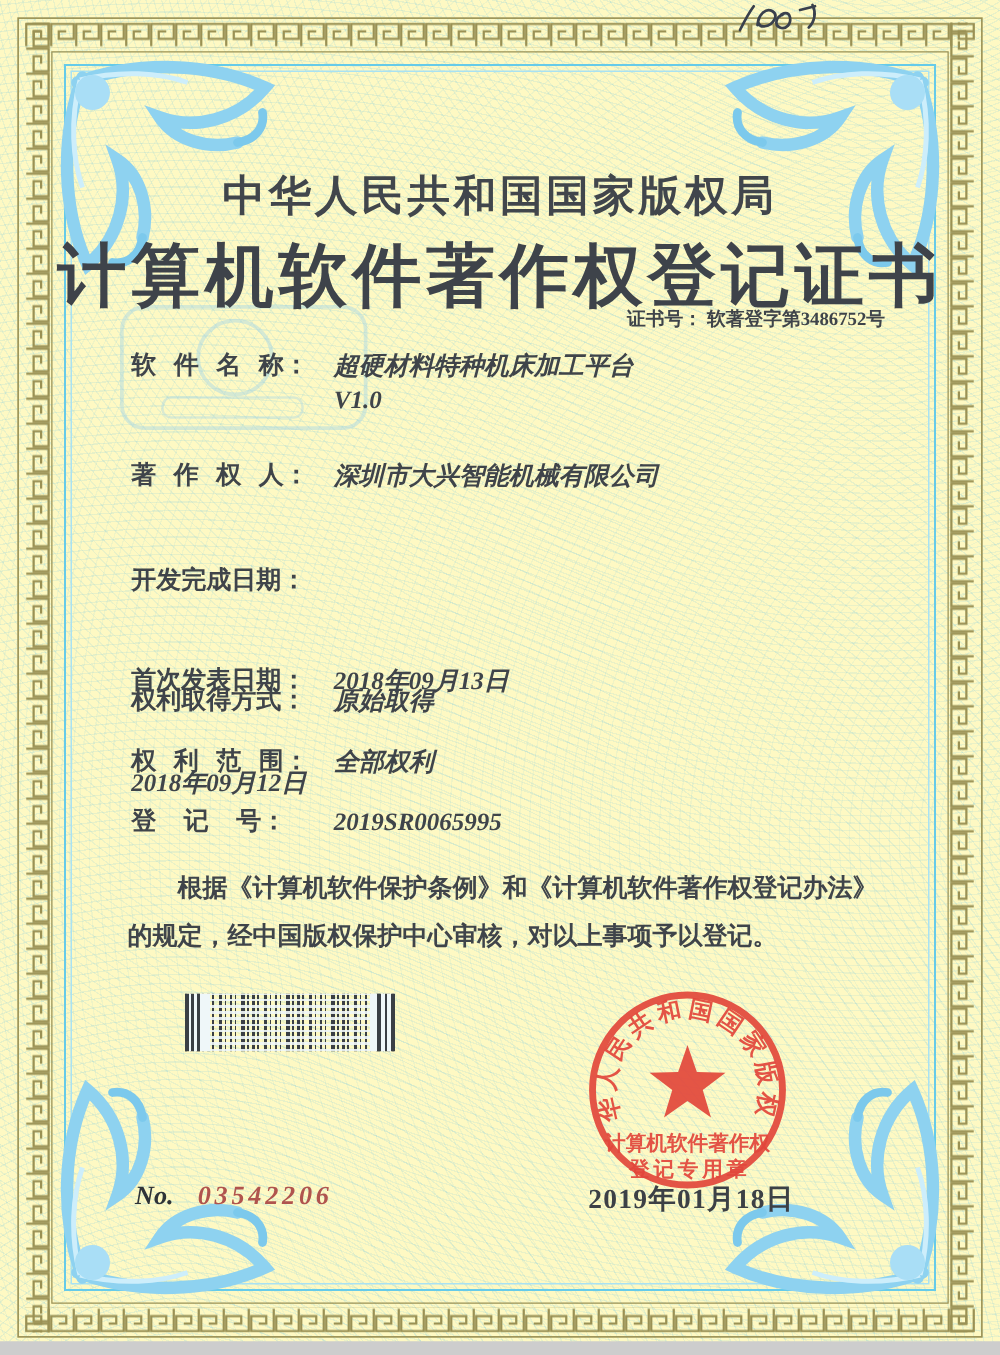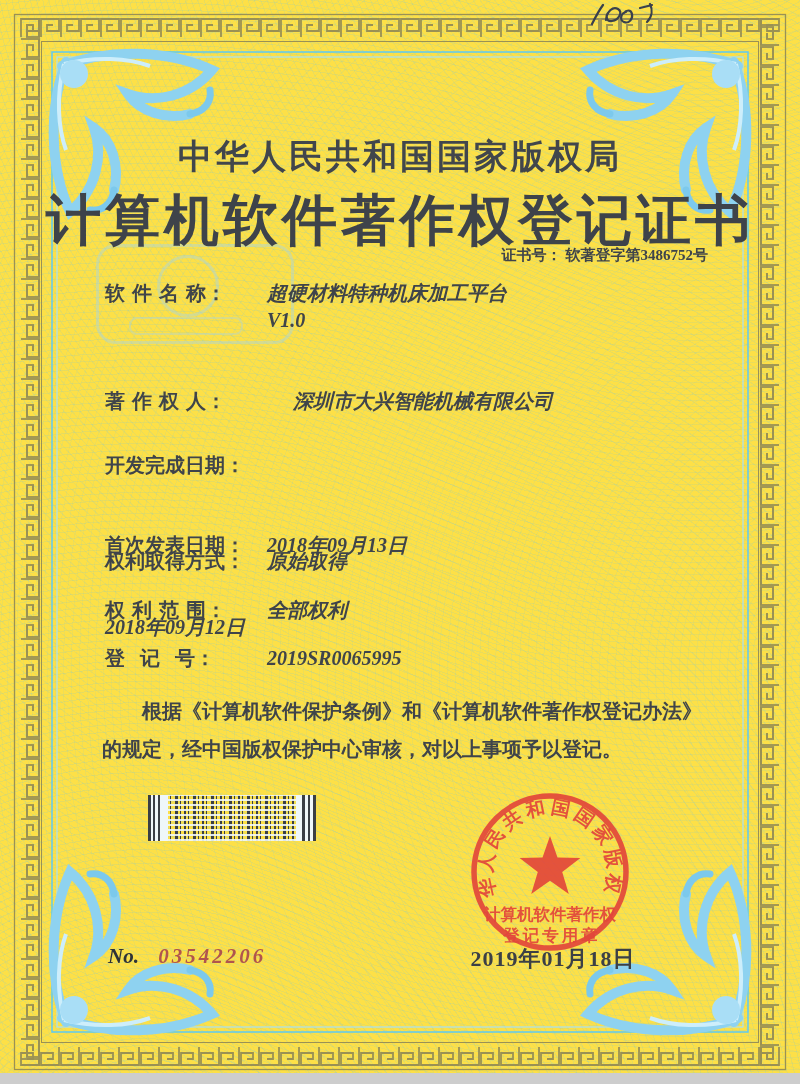--- a/index.html
+++ b/index.html
@@ -1,18 +1,18 @@
 <!DOCTYPE html>
 <html><head>
 <meta charset="utf-8">
 <style>
   html,body{margin:0;padding:0;}
   .page{
     position:relative; width:800px; height:1084px; overflow:hidden;
-    background:#fde047;
+    background:#fef9c3;
     font-family:"Liberation Serif","DejaVu Serif",serif;
     color:#3f444a;
   }
   .guilloche{
     position:absolute; inset:0; pointer-events:none;
     background:
       repeating-radial-gradient(circle at 18% 112%, rgba(110,195,225,0.16) 0 1px, rgba(0,0,0,0) 1px 7px),
       repeating-radial-gradient(circle at 88% -14%, rgba(110,195,225,0.14) 0 1px, rgba(0,0,0,0) 1px 6px),
       repeating-radial-gradient(circle at 112% 62%, rgba(110,195,225,0.10) 0 1px, rgba(0,0,0,0) 1px 8px);
   }
@@ -41,24 +41,24 @@
     position:absolute; left:58px; top:8px; width:56px; height:56px;
     border:3px solid rgba(165,212,230,0.45); border-radius:50%;
   }
   .watermark .wm-dots{
     position:absolute; left:30px; bottom:6px; width:110px; height:14px;
     border:2px solid rgba(165,212,230,0.40); border-radius:8px;
   }
 
   .row{position:absolute; left:105px; display:flex; align-items:flex-start;
        font-size:20px; font-weight:600; line-height:27px;}
-  .row .label{width:162px; flex:0 0 162px; word-spacing:2px; color:#3f444a;}
+  .row .label{width:162px; flex:0 0 162px; word-spacing:2px; color:#3f444a;font-family:Liberation Mono, monospace;}
   .row .value{color:#3f444a;font-style:italic;}
   .row.r6 .label{word-spacing:10px;}
-  .r0{top:280px;} .r1{top:388px;gap:26px;} .r2{top:452px;flex-direction:column;} .r3{top:500px;margin-top:32px;}
+  .r0{top:280px;} .r1{top:368px;} .r2{top:452px;flex-direction:column;} .r3{top:500px;margin-top:32px;}
   .r4{top:548px;} .r5{top:597px;} .r6{top:645px;}
 
   .statement{
     position:absolute; left:102px; top:692px; width:606px;
     font-size:20px; font-weight:600; line-height:38px; text-indent:2em; color:#3f444a;
   }
 
   .barcode{
     position:absolute; left:148px; top:795px; width:168px; height:46px; z-index:5;
     background:

